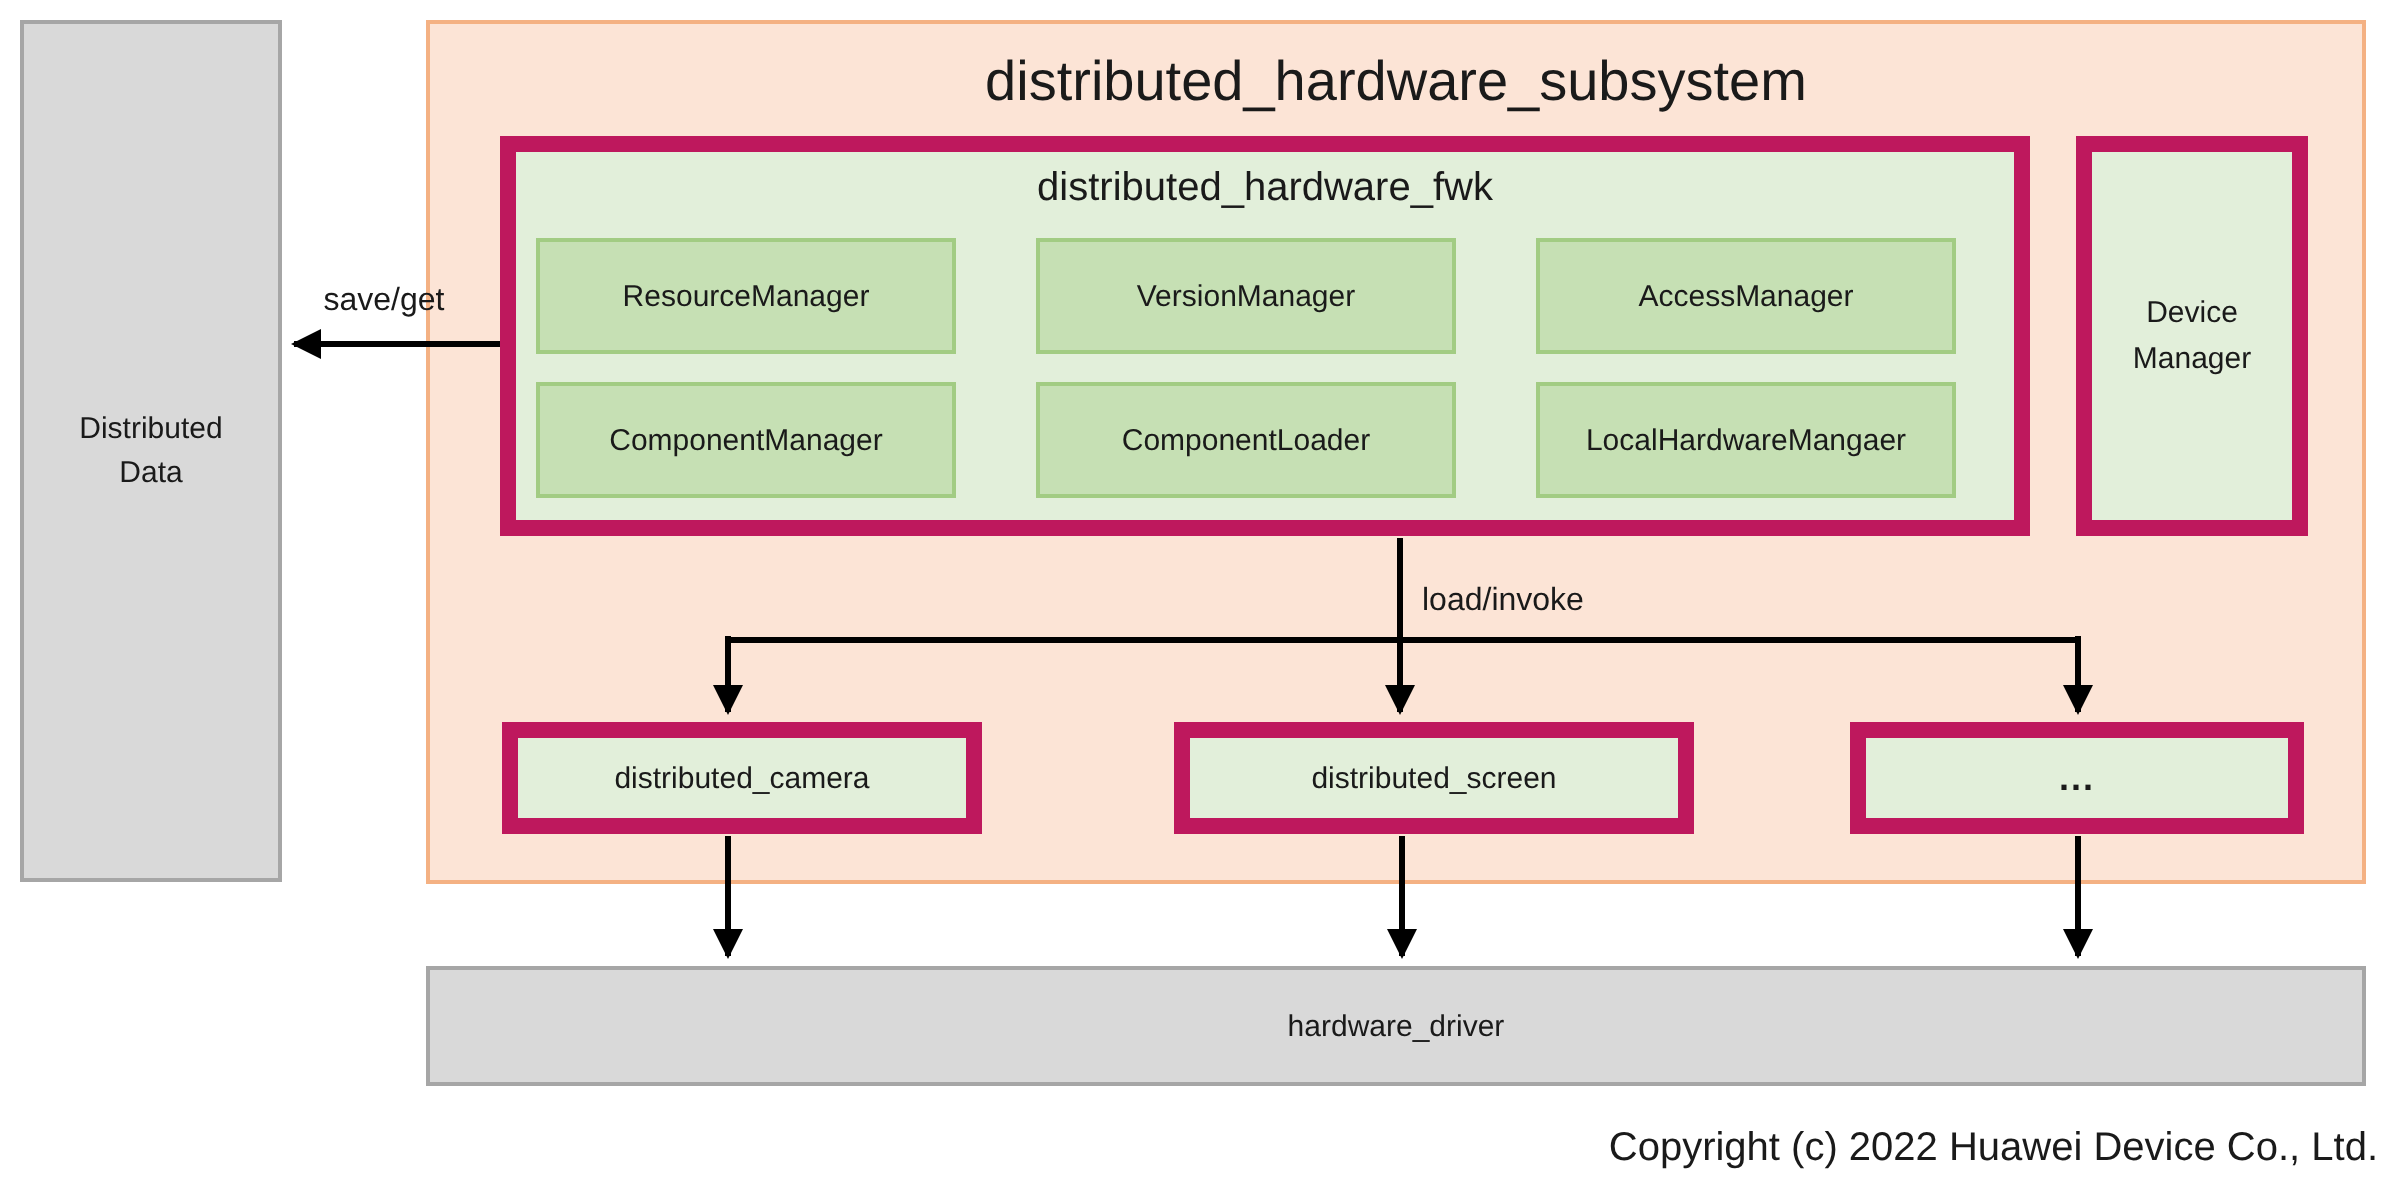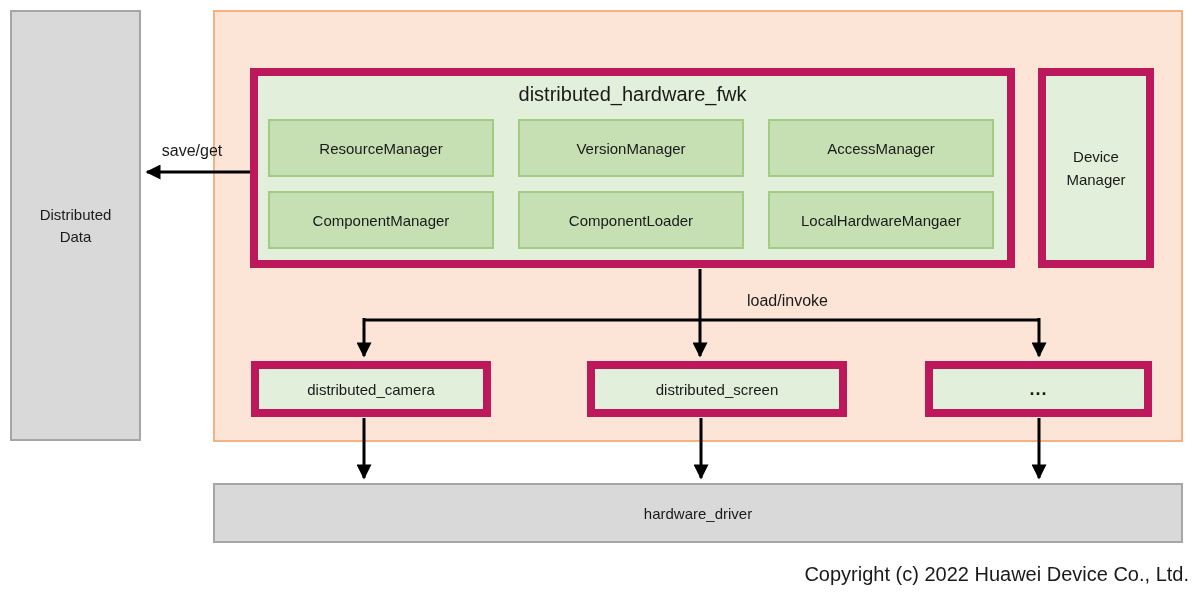--- a/index.html
+++ b/index.html
@@ -15,48 +15,49 @@
   .mgreen{background:#c6e0b4;border:2px solid #a2cc83;}
 
   #distributed-data{left:10px;top:10px;width:131px;height:431px;font-size:15px;line-height:22px;padding:0 24px;}
   #subsystem{left:213px;top:10px;width:970px;height:432px;}
   #subsystem-title{position:absolute;left:213px;top:24px;width:970px;text-align:center;font-size:28px;line-height:34px;}
   #fwk{left:250px;top:68px;width:765px;height:200px;}
   #fwk-title{position:absolute;left:250px;top:81px;width:765px;text-align:center;font-size:20px;line-height:26px;}
   #fwk-grid{position:absolute;left:268px;top:119px;width:729px;height:130px;
     display:grid;grid-template-columns:repeat(3,229px);grid-template-rows:58px 58px;
     column-gap:21px;row-gap:14px;}
-  .mgr{font-size:15px;position:relative;width:226px;height:58px;}
+  .mgr{font-size:15px;position:relative;width:210px;height:58px;}
   #device-manager{left:1038px;top:68px;width:116px;height:200px;font-size:15px;line-height:23px;padding:0 8px;}
 
   .component{top:361px;height:56px;font-size:15px;}
   #comp-camera{left:251px;width:240px;}
   #comp-screen{left:587px;width:260px;text-align:center;}
   #comp-dots{left:925px;width:227px;font-size:18px;font-weight:bold;letter-spacing:1px;}
 
   #hardware-driver{left:213px;top:483px;width:970px;height:60px;font-size:15px;}
 
   .arrow-label{position:absolute;font-size:16px;line-height:20px;white-space:nowrap;}
   #label-save-get{left:150px;top:141px;width:84px;text-align:center;}
-  #label-load-invoke{left:711px;top:291px;text-align:left;margin-left:36px;}
+  #label-load-invoke{left:711px;top:291px;text-align:left;}
 
   #copyright{position:absolute;right:5px;top:561px;font-size:20px;line-height:26px;white-space:nowrap;}
 
   #arrows{position:absolute;left:0;top:0;width:1194px;height:597px;pointer-events:none;}
 </style>
 </head>
 <body>
 
 <div id="canvas">
 
   <div class="box gray" id="distributed-data">
     <span>Distributed Data</span>
   </div>
 
   <div class="box orange" id="subsystem"></div>
+  <div id="subsystem-title">distributed_hardware_subsystem</div>
 
   <div class="box lgreen" id="fwk"></div>
   <div id="fwk-title">distributed_hardware_fwk</div>
 
   <div id="fwk-grid">
     <div class="box mgreen mgr">
       <span>ResourceManager</span>
     </div>
     <div class="box mgreen mgr">
       <span>VersionManager</span>

